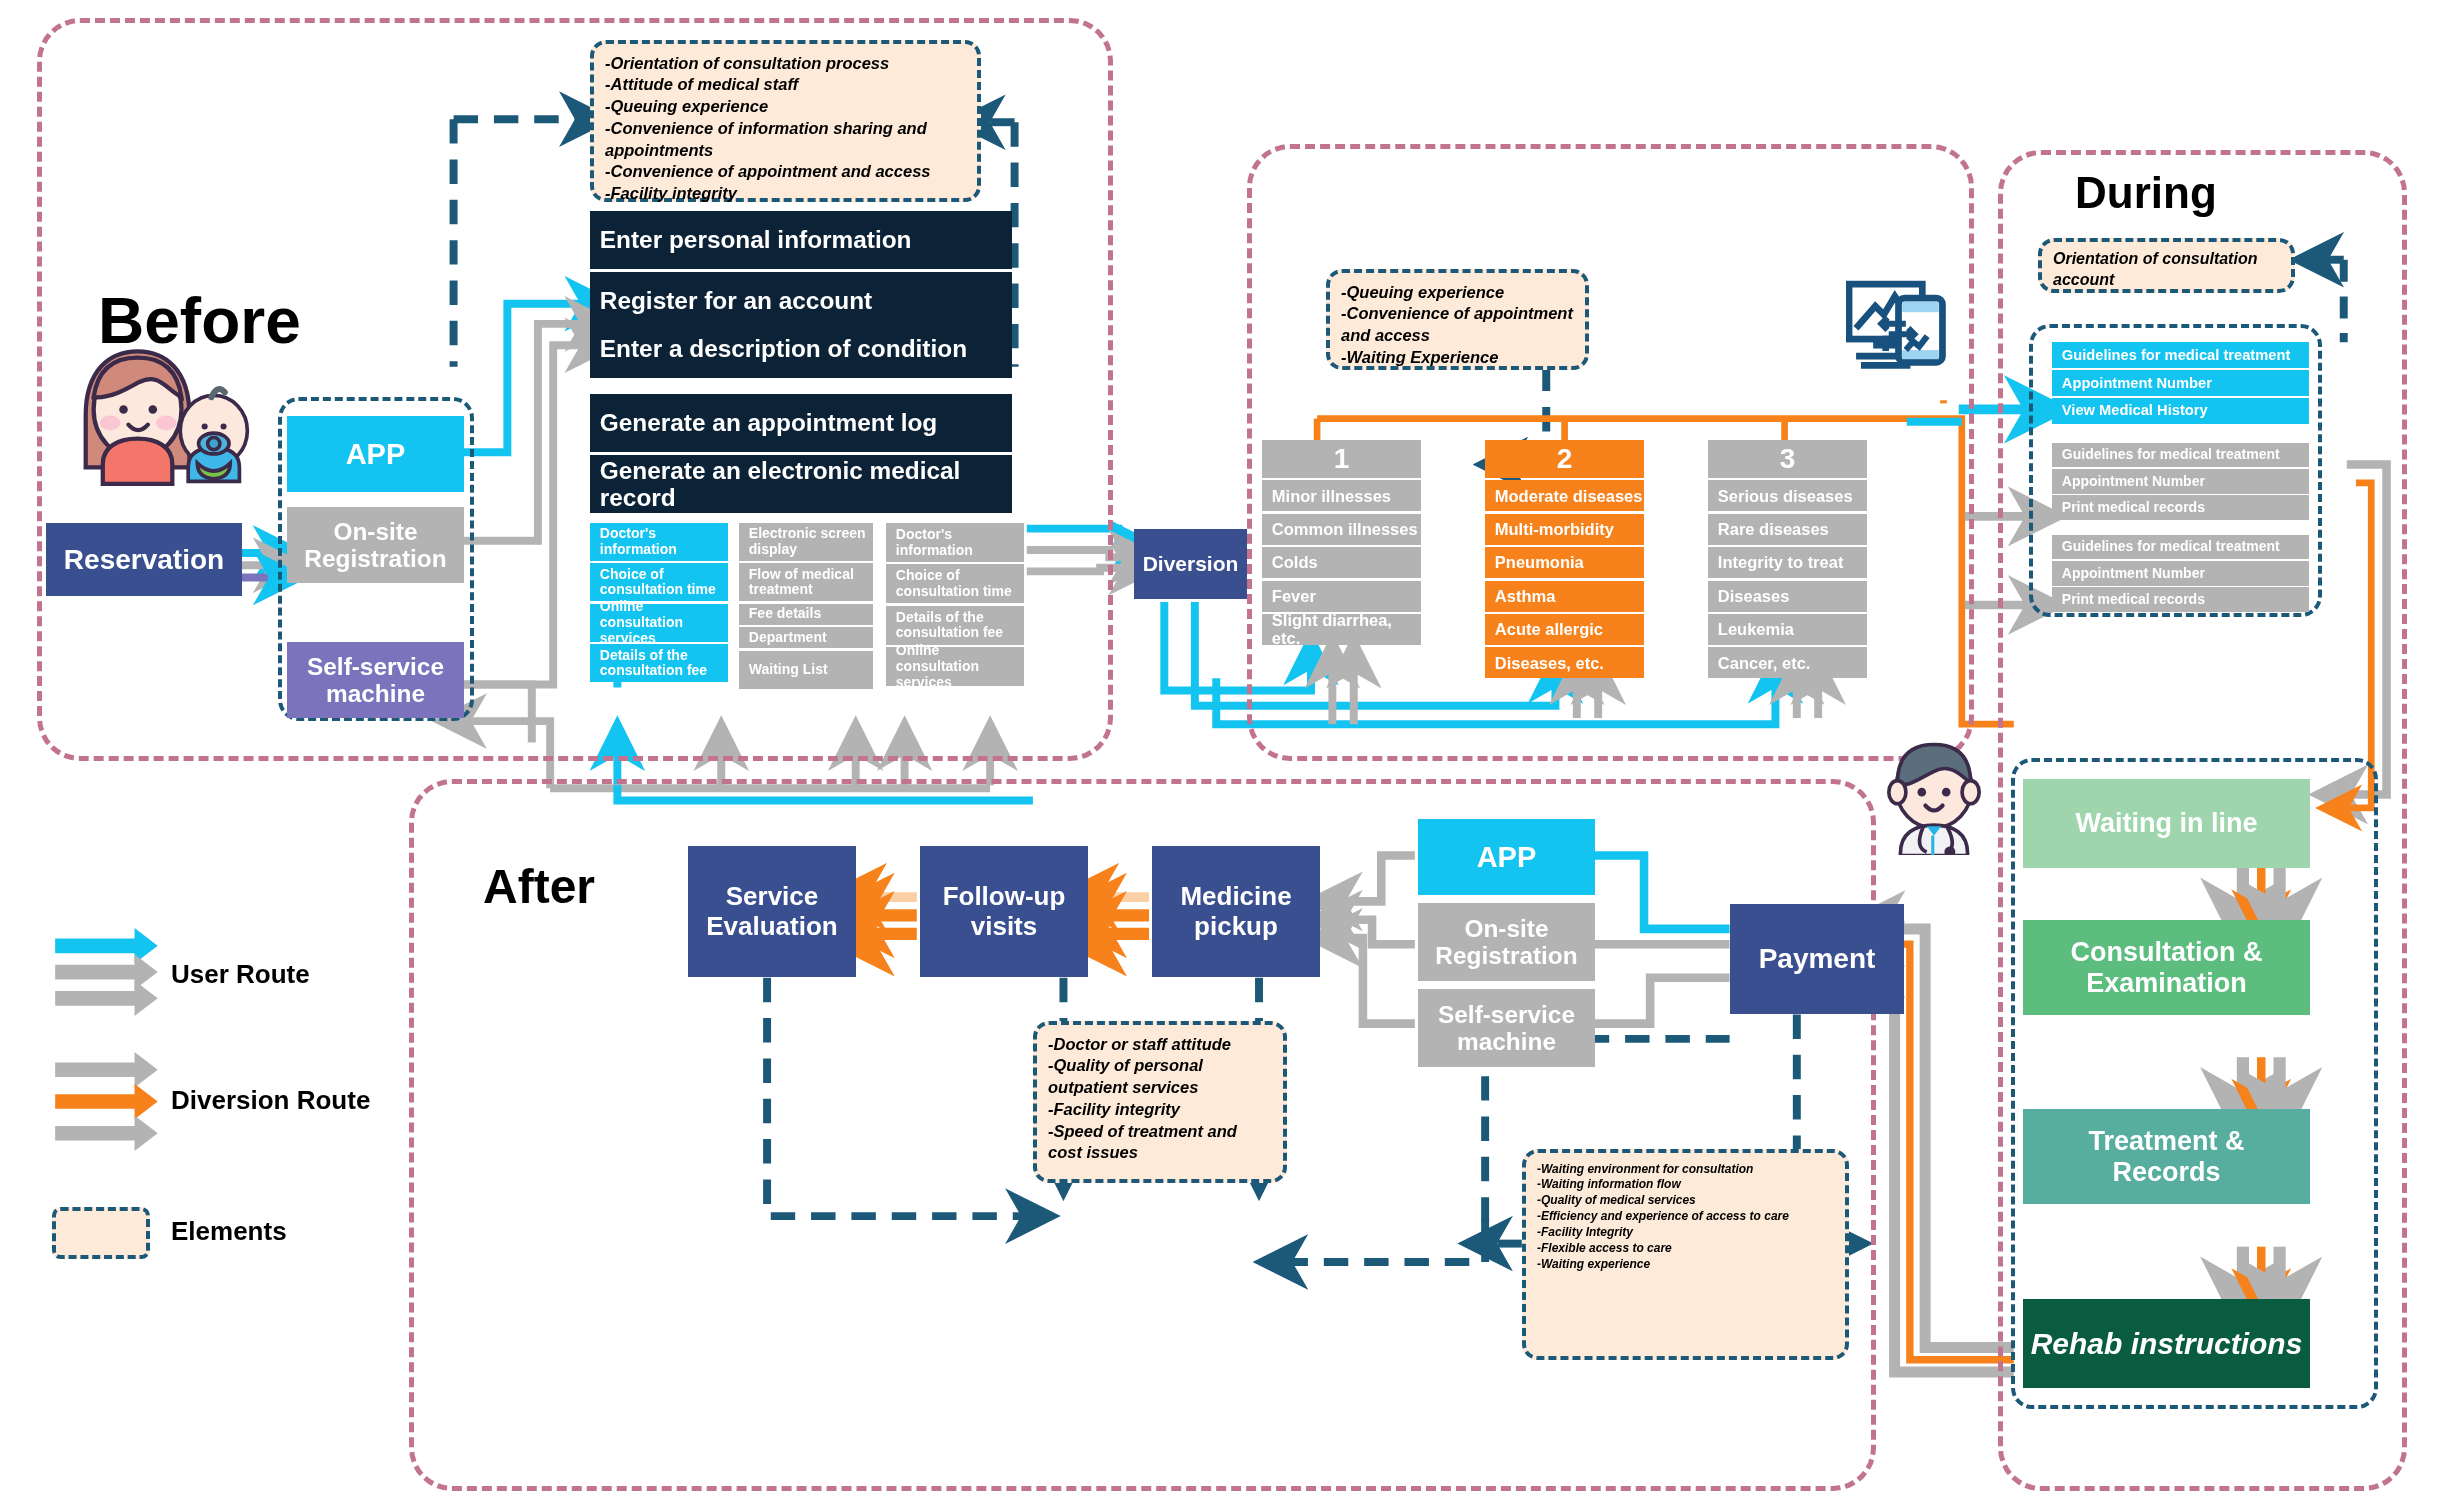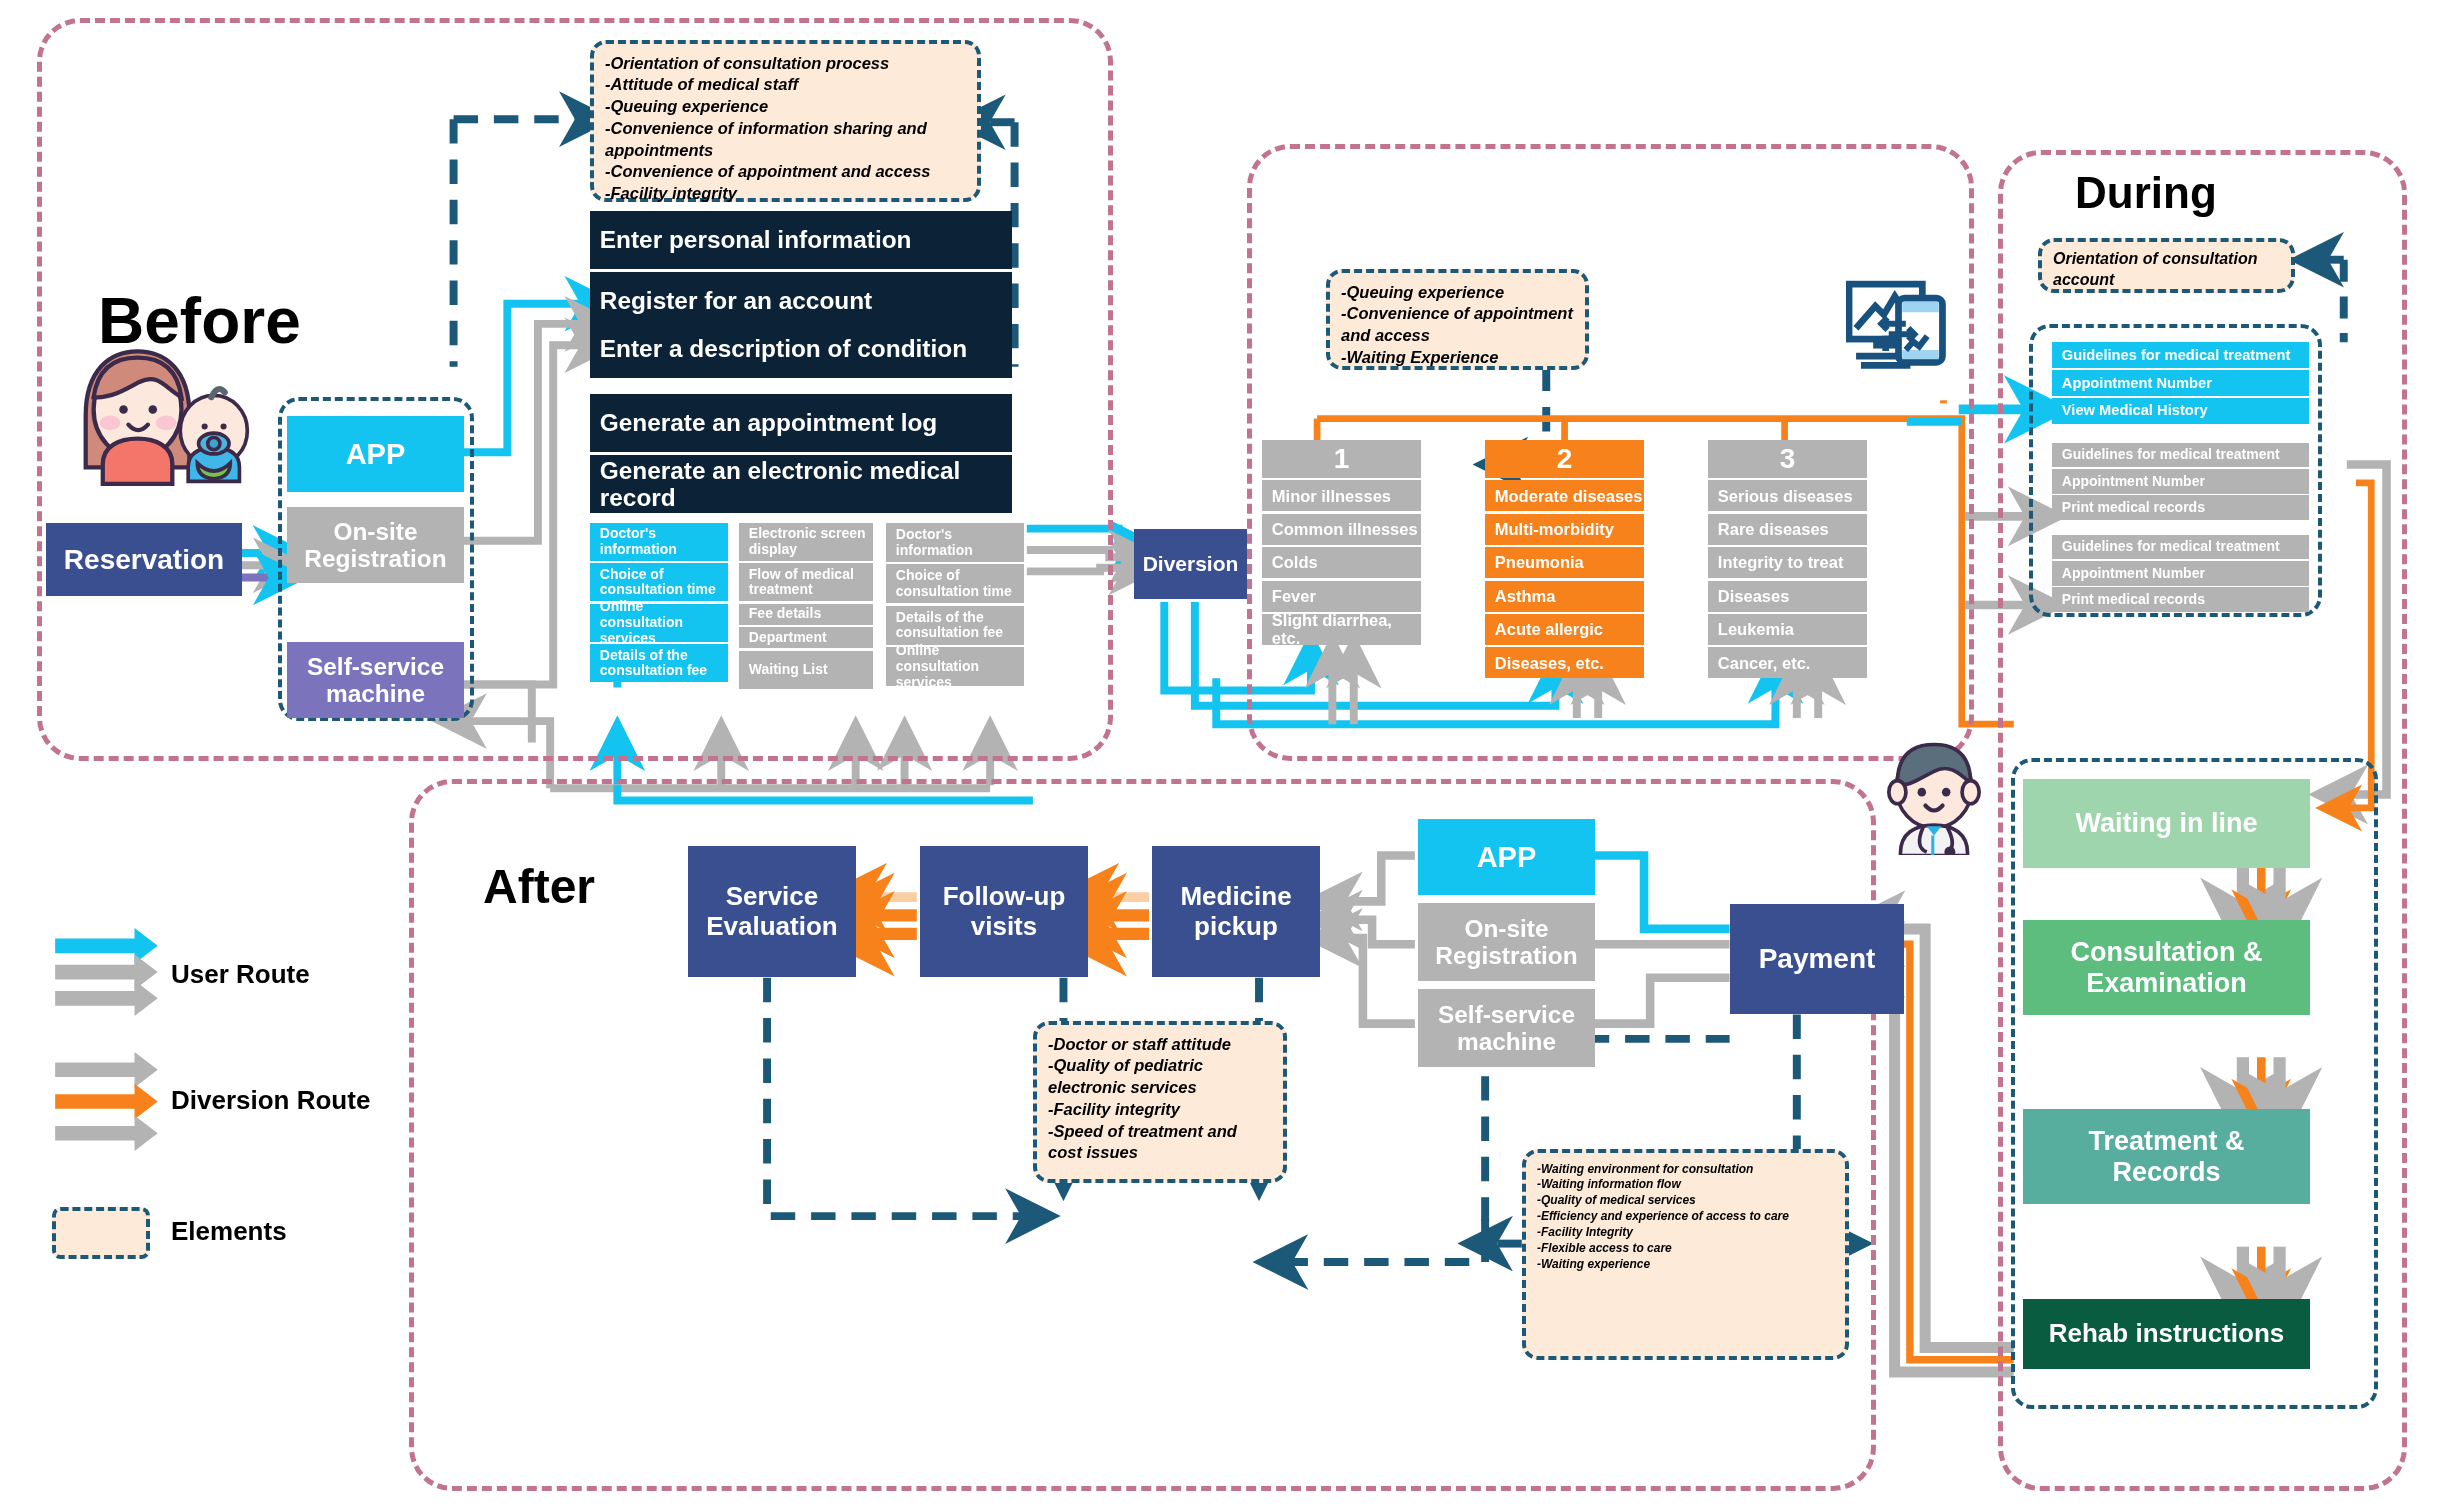--- a/index.html
+++ b/index.html
@@ -344,39 +344,39 @@
       <path d="M88,163 L88,196" stroke="#2ab3e6" stroke-width="5"></path>
       <path d="M72,150 q-14,32 6,40" stroke="#3b2a4a" stroke-width="6" fill="none"></path>
       <path d="M112,150 q16,30 0,40" stroke="#3b2a4a" stroke-width="6" fill="none"></path>
       <circle cx="116" cy="190" r="9" fill="#3b2a4a"></circle>
     </svg>
   </div>
 
   <div class="abs bx grn1" style="left:2023px;top:779px;width:287px;height:89px;font-size:27px;">Waiting in line</div>
   <div class="abs bx grn2" style="left:2023px;top:920px;width:287px;height:95px;font-size:27px;padding:0 15.3px;">Consultation &amp; Examination</div>
   <div class="abs bx grn3" style="left:2023px;top:1109px;width:287px;height:95px;font-size:27px;padding:0 15.3px;">Treatment &amp; Records</div>
-  <div class="abs bx grn4" style="left:2023px;top:1299px;width:287px;height:70px;font-size:26px;">Rehab instructions</div>
+  <div class="abs bx grn4" style="left:2023px;top:1299px;width:287px;height:89px;font-size:30px;font-style:italic;">Rehab instructions</div>
 
   <div class="abs navy-frame" style="left:2011px;top:758px;width:367px;height:651px;"></div>
 
   <div class="abs title" style="left:483px;top:859px;font-size:48px;">After</div>
 
   <div class="abs bx navy-mid" style="left:688px;top:846px;width:168px;height:131px;font-size:26px;padding:0 8.6px;">Service Evaluation</div>
   <div class="abs bx navy-mid" style="left:920px;top:846px;width:168px;height:131px;font-size:26px;padding:0 8.6px;">Follow-up visits</div>
   <div class="abs bx navy-mid" style="left:1152px;top:846px;width:168px;height:131px;font-size:26px;padding:0 8.6px;">Medicine pickup</div>
 
   <div class="abs bx cyan" style="left:1418px;top:819px;width:177px;height:76px;font-size:29px;">APP</div>
   <div class="abs bx gray" style="left:1418px;top:903px;width:177px;height:78px;font-size:24.4px;">On-site Registration</div>
   <div class="abs bx gray" style="left:1418px;top:989px;width:177px;height:78px;font-size:24.4px;">Self-service machine</div>
 
   <div class="abs bx navy-mid" style="left:1730px;top:904px;width:174px;height:110px;font-size:28px;">Payment</div>
 
   <div class="abs elem-box" style="left:1033px;top:1021px;width:254px;height:162px;font-size:16.5px;">
     <div>-Doctor or staff attitude</div>
-    <div>-Quality of pediatric electronic services</div>
+    <div>-Quality of personal outpatient services</div>
     <div>-Facility integrity</div>
     <div>-Speed of treatment and cost issues</div>
   </div>
 
   <div class="abs elem-box" style="left:1522px;top:1149px;width:327px;height:211px;font-size:12px;">
     <div>-Waiting environment for consultation</div>
     <div>-Waiting information flow</div>
     <div>-Quality of medical services</div>
     <div>-Efficiency and experience of access to care</div>
     <div>-Facility Integrity</div>

